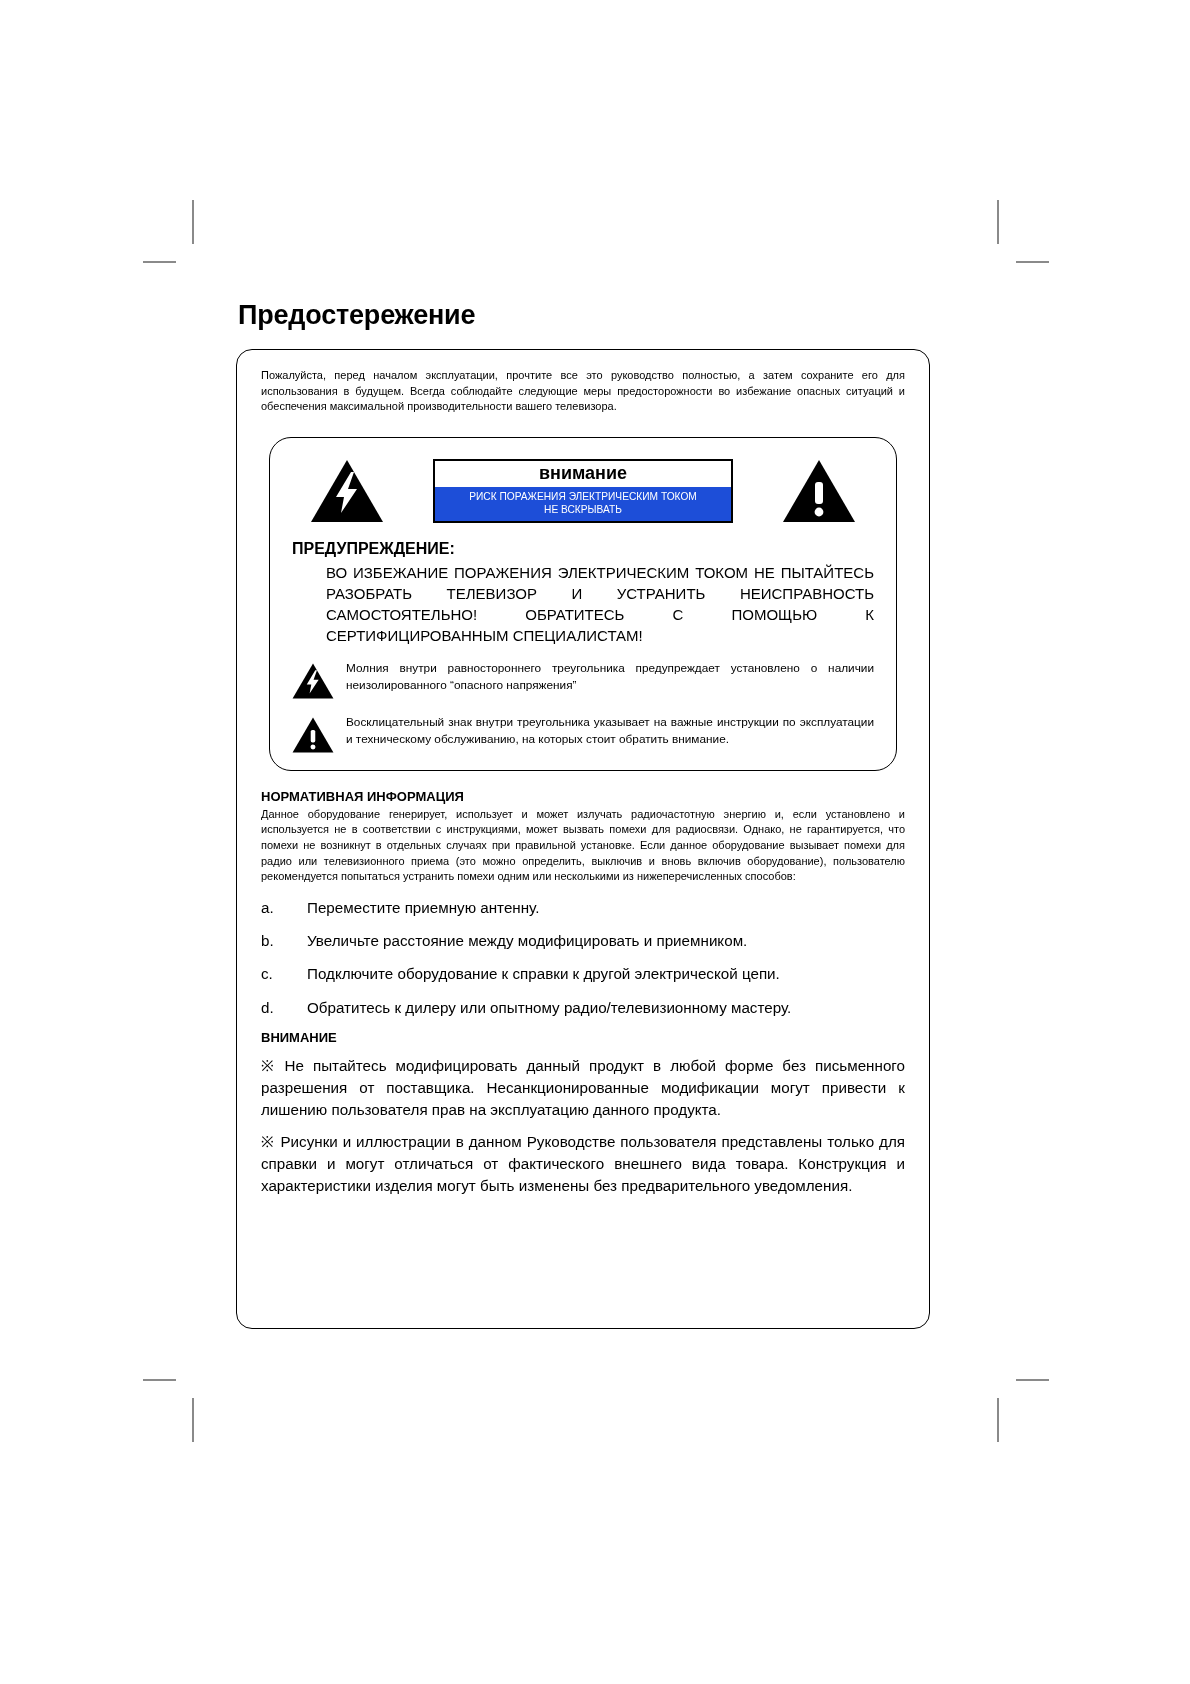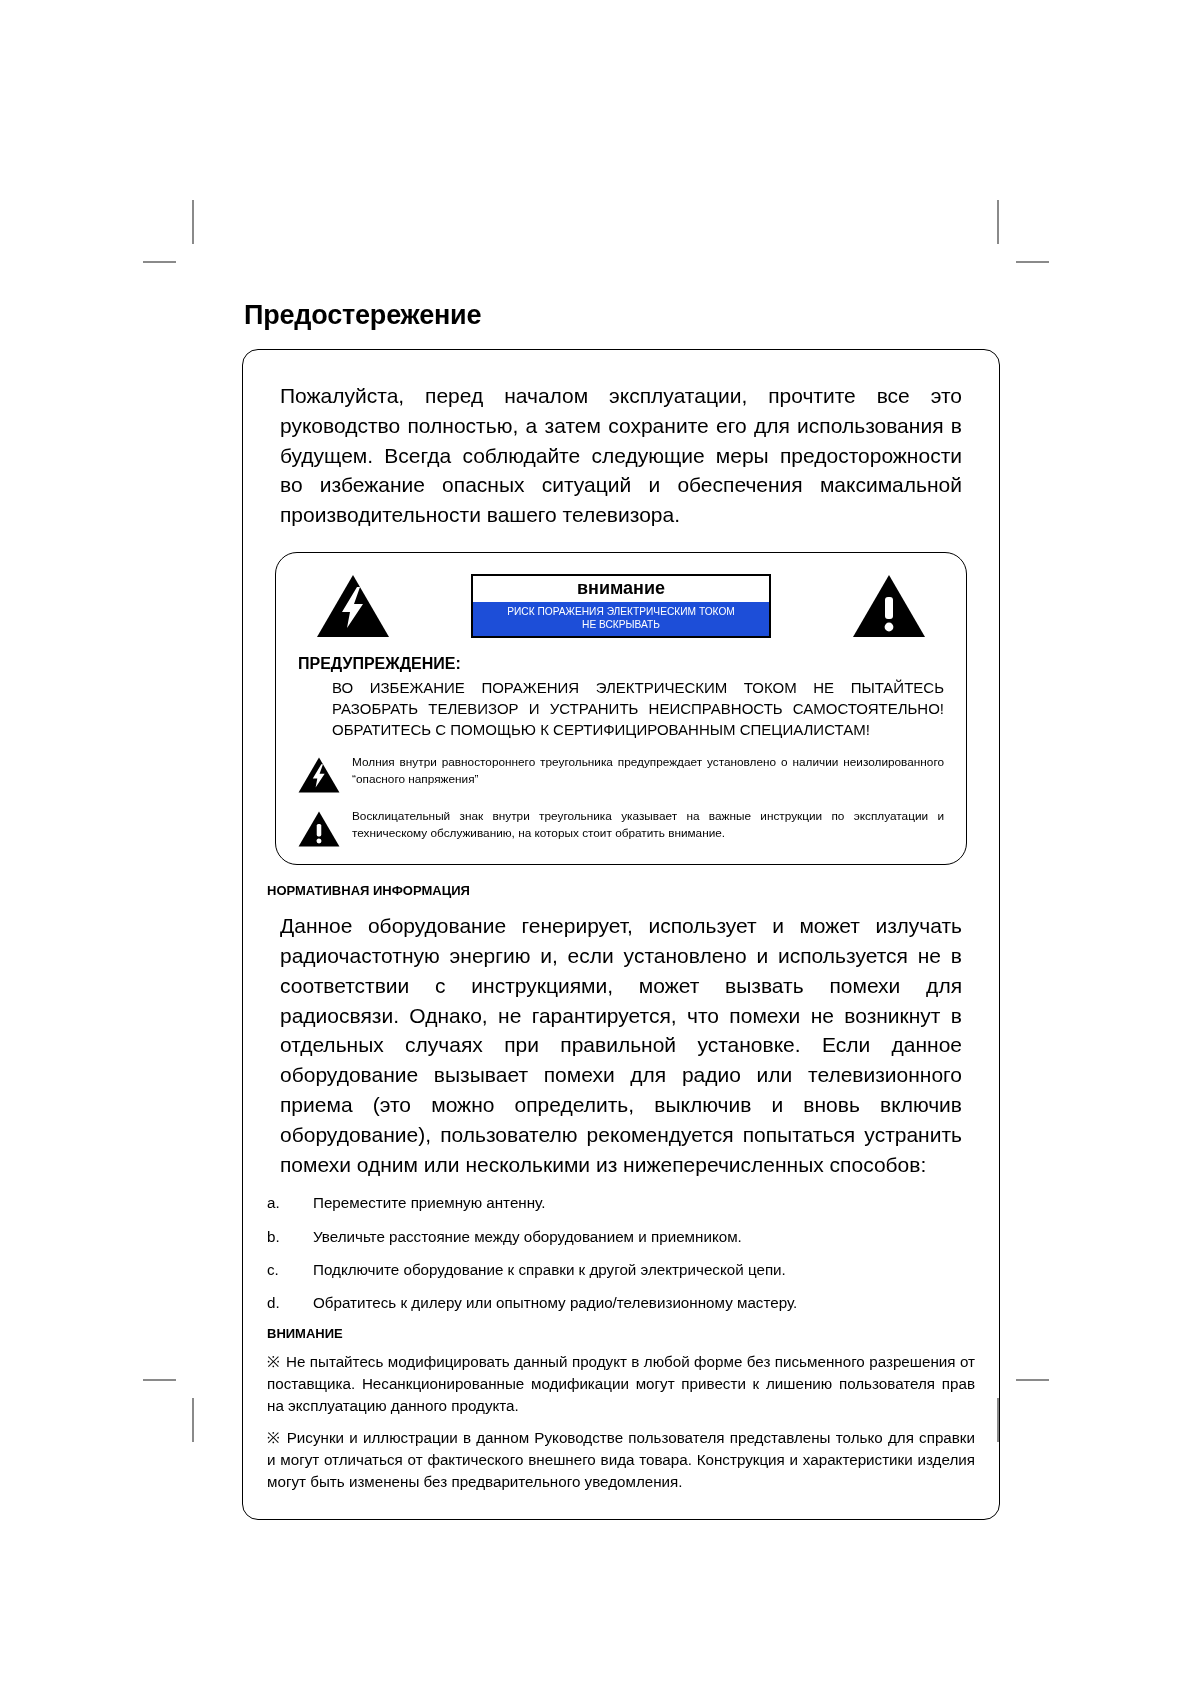--- a/index.html
+++ b/index.html
@@ -29,23 +29,23 @@
   .cm-tr-v { left: 997px;  top: 200px; }
   .cm-tr-h { left: 1016px; top: 261px; }
   .cm-bl-v { left: 192px;  top: 1398px; }
   .cm-bl-h { left: 143px;  top: 1379px; }
   .cm-br-v { left: 997px;  top: 1398px; }
   .cm-br-h { left: 1016px; top: 1379px; }
 
   
   .page {
     position: absolute;
-    left: 242px;
+    left: 236px;
     top: 300px;
-    width: 758px;
+    width: 694px;
   }
 
   .page-title {
     font-size: 27px;
     font-weight: bold;
     letter-spacing: -0.2px;
     margin: 0 0 18px 2px;
   }
 
   .outer-box {
@@ -58,23 +58,23 @@
 
   .lead-title {
     font-size: 16.5px;
     font-weight: bold;
     margin: 2px 0 4px 0;
   }
 
   p.just {
     text-align: justify;
     text-justify: inter-word;
-    font-size: 21px;
+    font-size: 11px;
     line-height: 1.42;
-    margin: 13px;
+    margin: 0;
   }
 
   
   .inner-box {
     border: 1.5px solid #000;
     border-radius: 22px;
     margin: 22px 8px 18px 8px;
     padding: 16px 22px 16px 22px;
     box-sizing: border-box;
   }
@@ -252,21 +252,21 @@
     <div class="sec-title">НОРМАТИВНАЯ ИНФОРМАЦИЯ</div>
     <p class="just">Данное оборудование генерирует, использует и может излучать радиочастотную энергию и, если установлено и используется не в соответствии с инструкциями, может вызвать помехи для радиосвязи. Однако, не гарантируется, что помехи не возникнут в отдельных случаях при правильной установке. Если данное оборудование вызывает помехи для радио или телевизионного приема (это можно определить, выключив и вновь включив оборудование), пользователю рекомендуется попытаться устранить помехи одним или несколькими из нижеперечисленных способов:</p>
 
     <ol class="alist">
       <li>
         <span class="mark">a.</span>
         <span>Переместите приемную антенну.</span>
       </li>
       <li>
         <span class="mark">b.</span>
-        <span>Увеличьте расстояние между оборудованием и приемником.</span>
+        <span>Увеличьте расстояние между модифицировать и приемником.</span>
       </li>
       <li>
         <span class="mark">c.</span>
         <span>Подключите оборудование к справки к другой электрической цепи.</span>
       </li>
       <li>
         <span class="mark">d.</span>
         <span>Обратитесь к дилеру или опытному радио/телевизионному мастеру.</span>
       </li>
     </ol>

